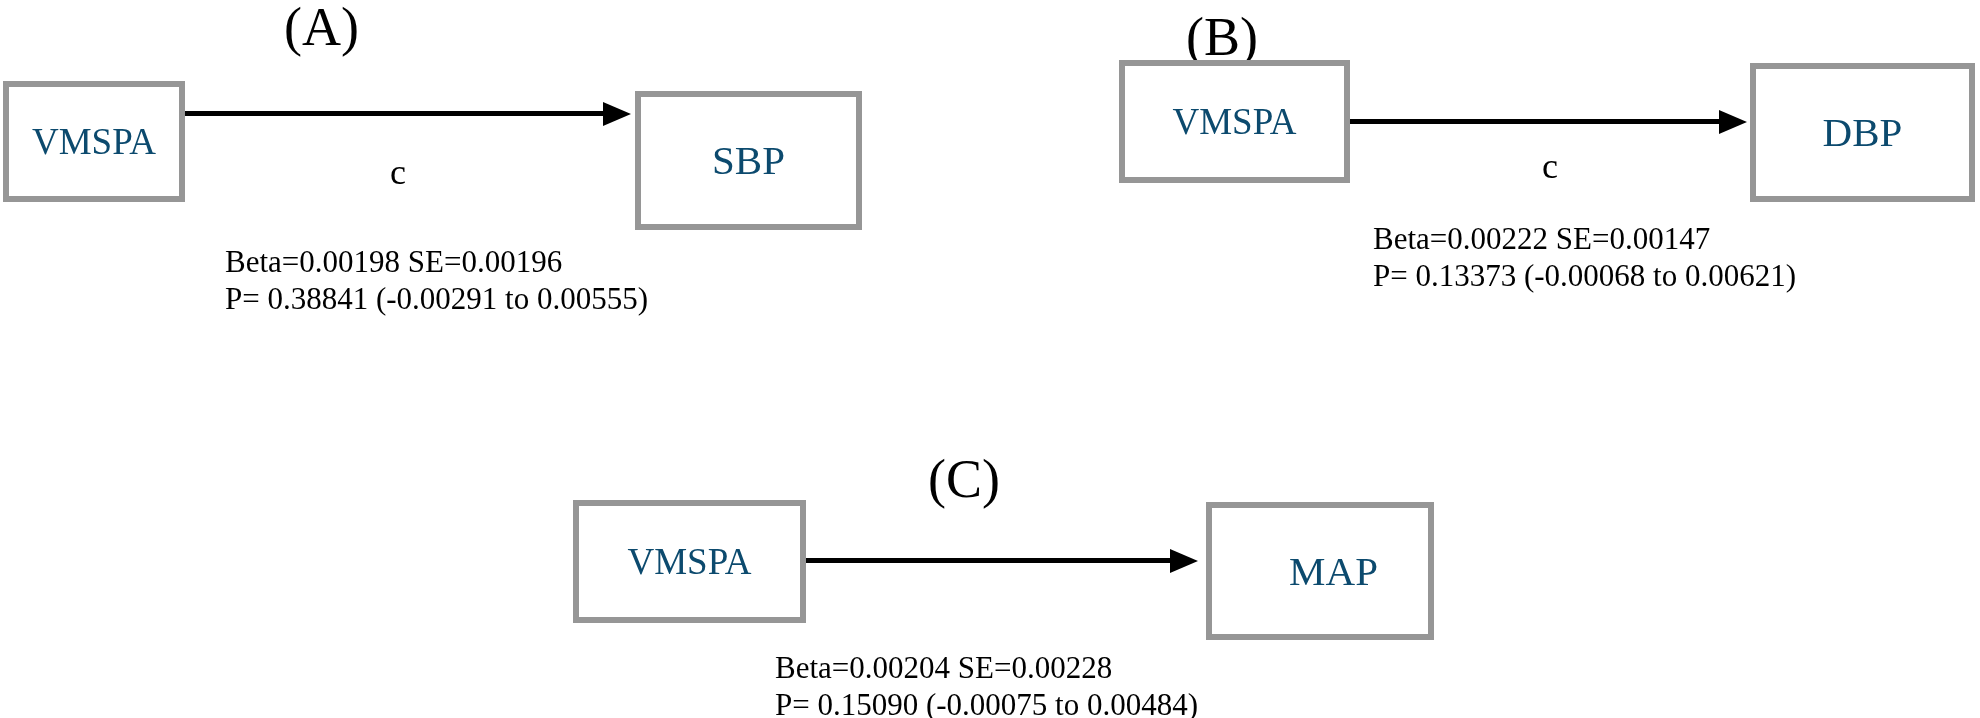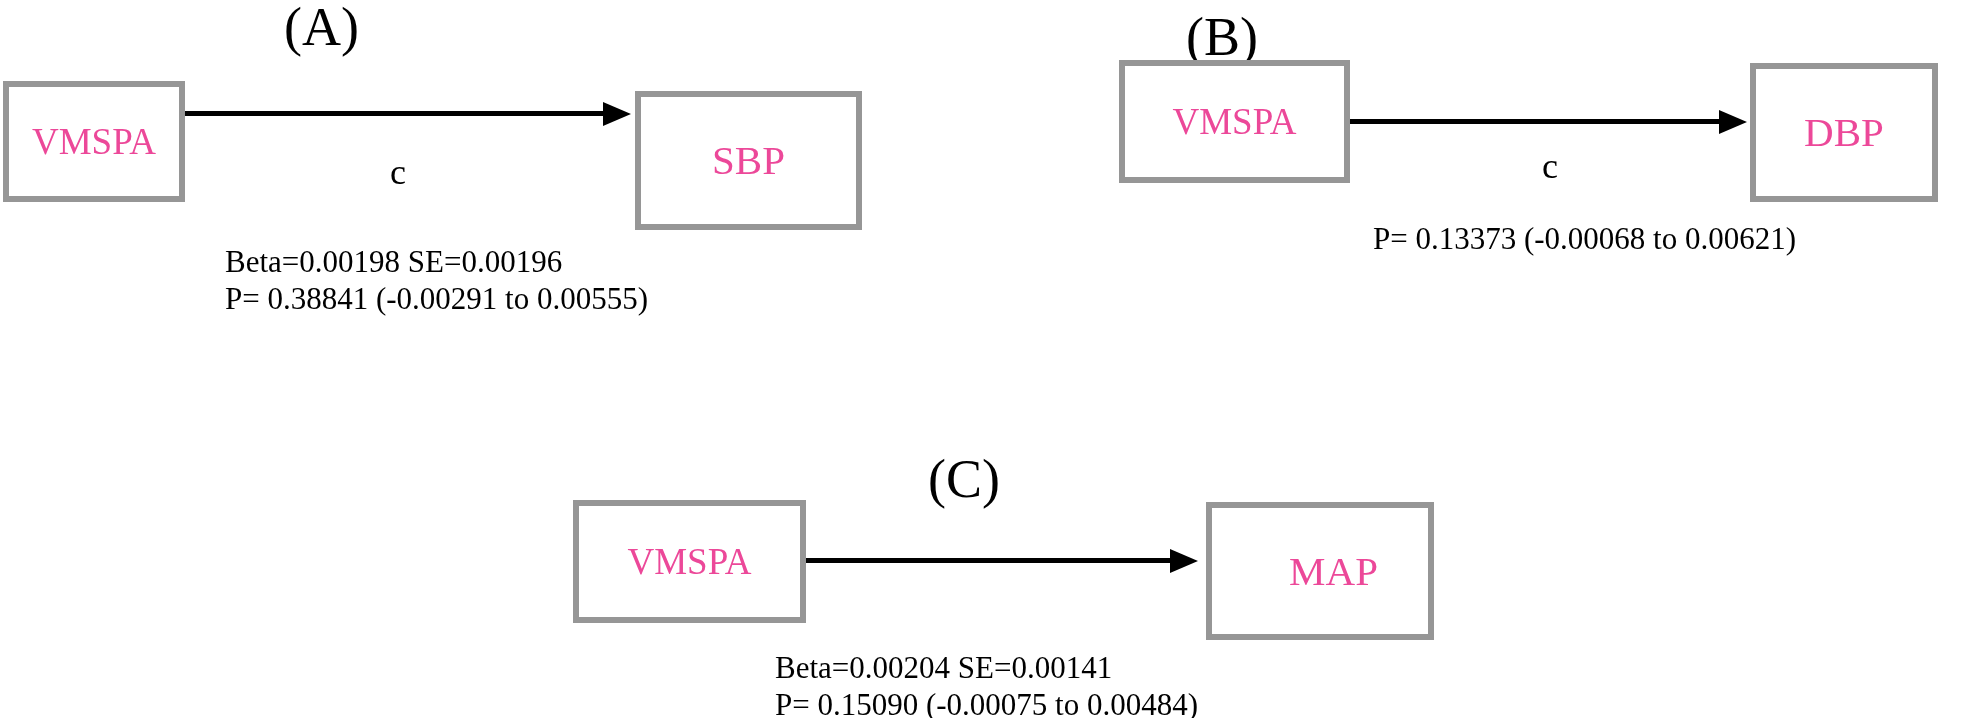--- a/index.html
+++ b/index.html
@@ -23,21 +23,21 @@
     position: absolute;
     box-sizing: border-box;
     background: #ffffff;
     border: 6px solid #969696;
     display: flex;
     align-items: center;
     justify-content: center;
   }
   .node-label {
     font-family: "Liberation Serif", "DejaVu Serif", serif;
-    color: #ec4899;
+    color: #0c4a6e;
     line-height: 1;
     white-space: nowrap;
   }
 
   
   .panel-letter {
     position: absolute;
     font-family: "Liberation Serif", "DejaVu Serif", serif;
     color: #000000;
     line-height: 1;
@@ -121,25 +121,26 @@
       <span class="node-label" style="font-size:37px;">VMSPA</span>
     </div>
 
     <div class="path-arrow" style="left:1350px; top:108px; width:410px; height:30px;">
       <div class="shaft" style="top:11px; width:377px; height:5px;"></div>
       <div class="head" style="left:369px; top:2px; border-width:12px 0 12px 28px;"></div>
     </div>
 
     <div class="path-label" style="left:1542px; top:148px; font-size:36px;">c</div>
 
-    <div class="node-box" style="left:1750px; top:63px; width:188px; height:139px;">
+    <div class="node-box" style="left:1750px; top:63px; width:225px; height:139px;">
       <span class="node-label" style="font-size:41px;">DBP</span>
     </div>
 
     <div class="stats-caption" style="left:1373px; top:221px; font-size:31px;">
+      <span class="stat-line">Beta=0.00222 SE=0.00147</span>
       <span class="stat-line">P= 0.13373 (-0.00068 to 0.00621)</span>
     </div>
   </div>
 
   <div>
 
     <div class="panel-letter" style="left:928px; top:452px; font-size:54px;">(C)</div>
 
     <div class="node-box" style="left:573px; top:500px; width:233px; height:123px;">
       <span class="node-label" style="font-size:37px;">VMSPA</span>
@@ -150,18 +151,18 @@
       <div class="head" style="left:364px; top:2px; border-width:12px 0 12px 28px;"></div>
     </div>
 
     <div class="path-label" style="left:995px; top:588px; font-size:36px;"></div>
 
     <div class="node-box" style="left:1206px; top:502px; width:228px; height:138px;">
       <span class="node-label" style="font-size:41px;margin-left:27px;">MAP</span>
     </div>
 
     <div class="stats-caption" style="left:775px; top:650px; font-size:31px;">
-      <span class="stat-line">Beta=0.00204 SE=0.00141</span>
+      <span class="stat-line">Beta=0.00204 SE=0.00228</span>
       <span class="stat-line">P= 0.15090 (-0.00075 to 0.00484)</span>
     </div>
   </div>
 
 </div>
 
 </body></html>

